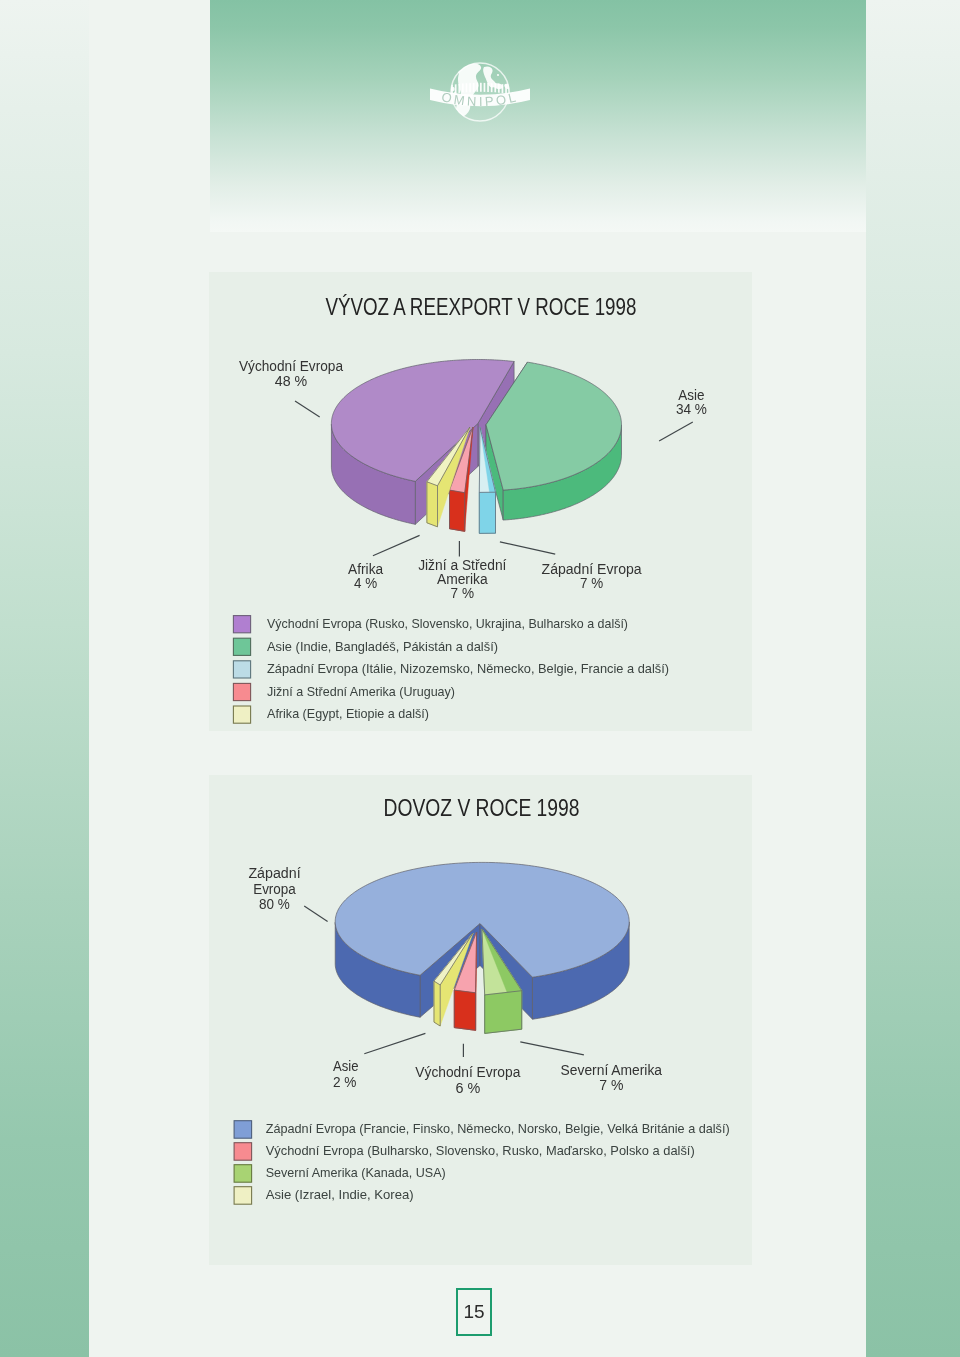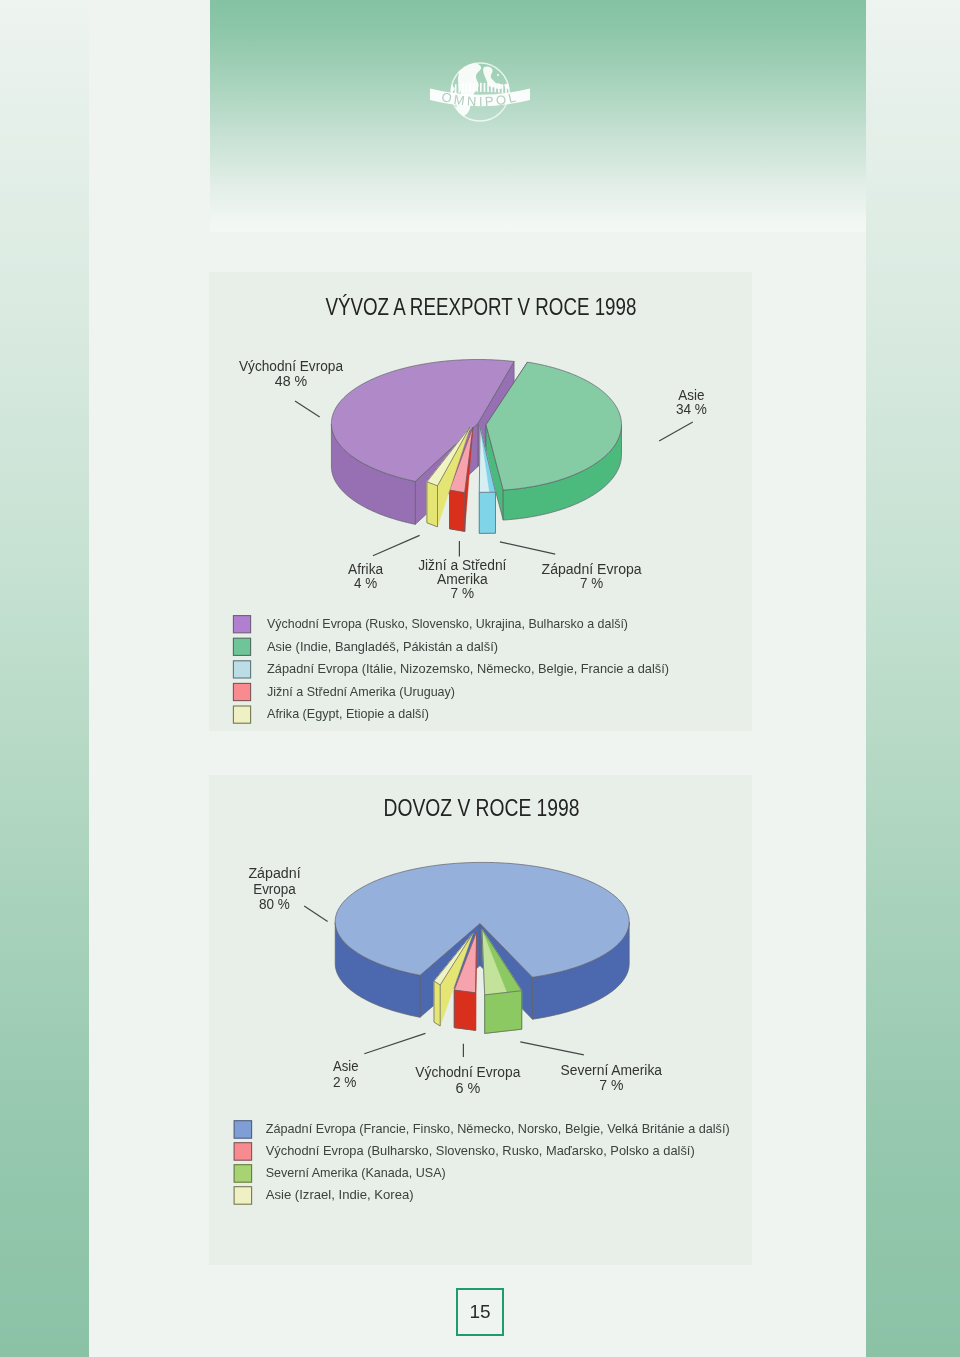--- a/index.html
+++ b/index.html
@@ -11,21 +11,21 @@
   #band-left{left:0;width:89px;
       background:linear-gradient(to bottom,#eef4f0 0%,#e6f0ea 8%,#d7e9df 26%,#c1dfce 46%,#a9d2bc 66%,#95c8ae 84%,#8bc2a6 100%);}
   #band-right{right:0;width:94px;
       background:linear-gradient(to bottom,#eef4f0 0%,#e6f0ea 8%,#d7e9df 26%,#c1dfce 46%,#a9d2bc 66%,#95c8ae 84%,#8bc2a6 100%);}
   #hero{position:absolute;left:210px;top:0;width:656px;height:232px;
       background:linear-gradient(to bottom,#84c2a4 0%,#8cc6a9 12%,#a5d2ba 34%,#c6e1d3 58%,#e2eee7 80%,#f2f7f4 96%,#f4f8f5 100%);}
   #logo{position:absolute;left:212px;top:58px;width:116px;height:70px;}
   .block{position:absolute;left:209px;width:543px;background:#e7efe8;}
   #block1{top:272px;height:459px;}
   #block2{top:775px;height:490px;}
-  #pagenum{position:absolute;left:456px;top:1288px;width:48px;height:48px;
+  #pagenum{position:absolute;left:456px;top:1288px;width:36px;height:48px;
       border:2px solid #1d9c6e;box-sizing:border-box;
       display:flex;align-items:center;justify-content:center;
       font-size:19px;color:#2b2b2b;}
   svg#svgroot{position:absolute;left:0;top:0;}
   .ctitle{font-size:23.5px;fill:#232323;}
   .clabel{font-size:15.5px;fill:#333;}
   .legtext{font-size:13px;fill:#3b4340;}
 </style>
 </head>
 <body>

